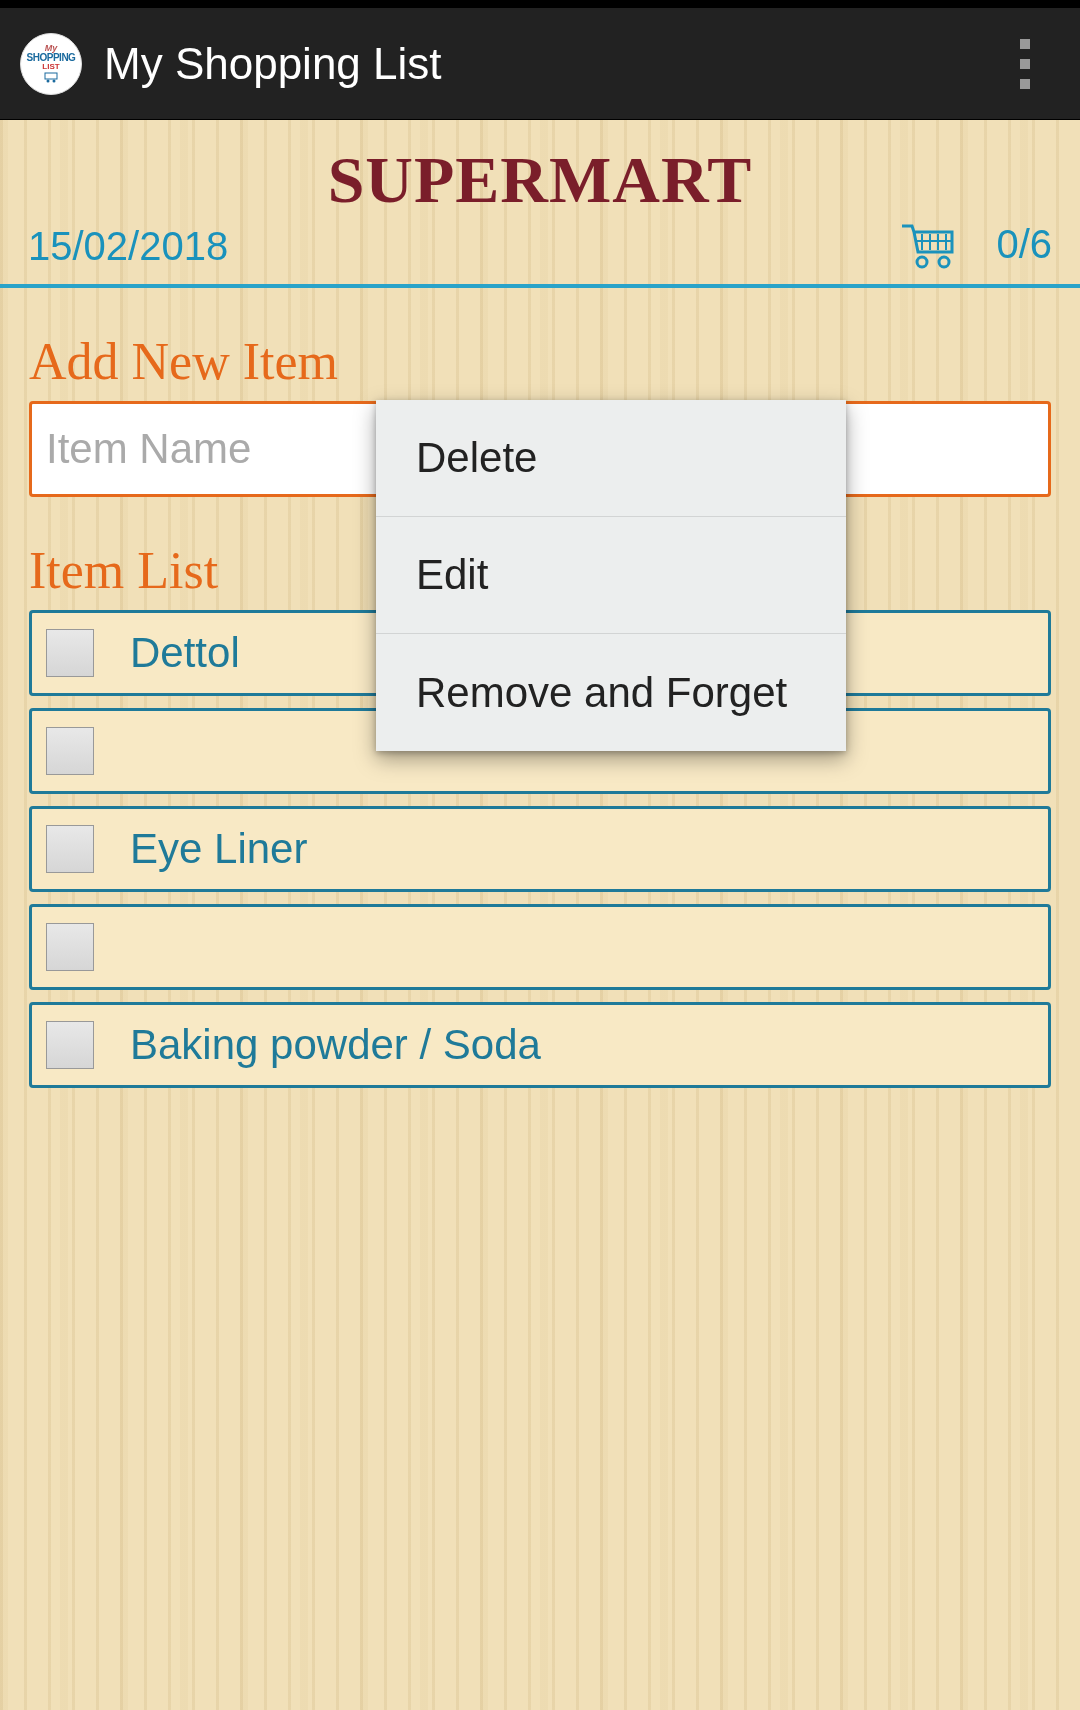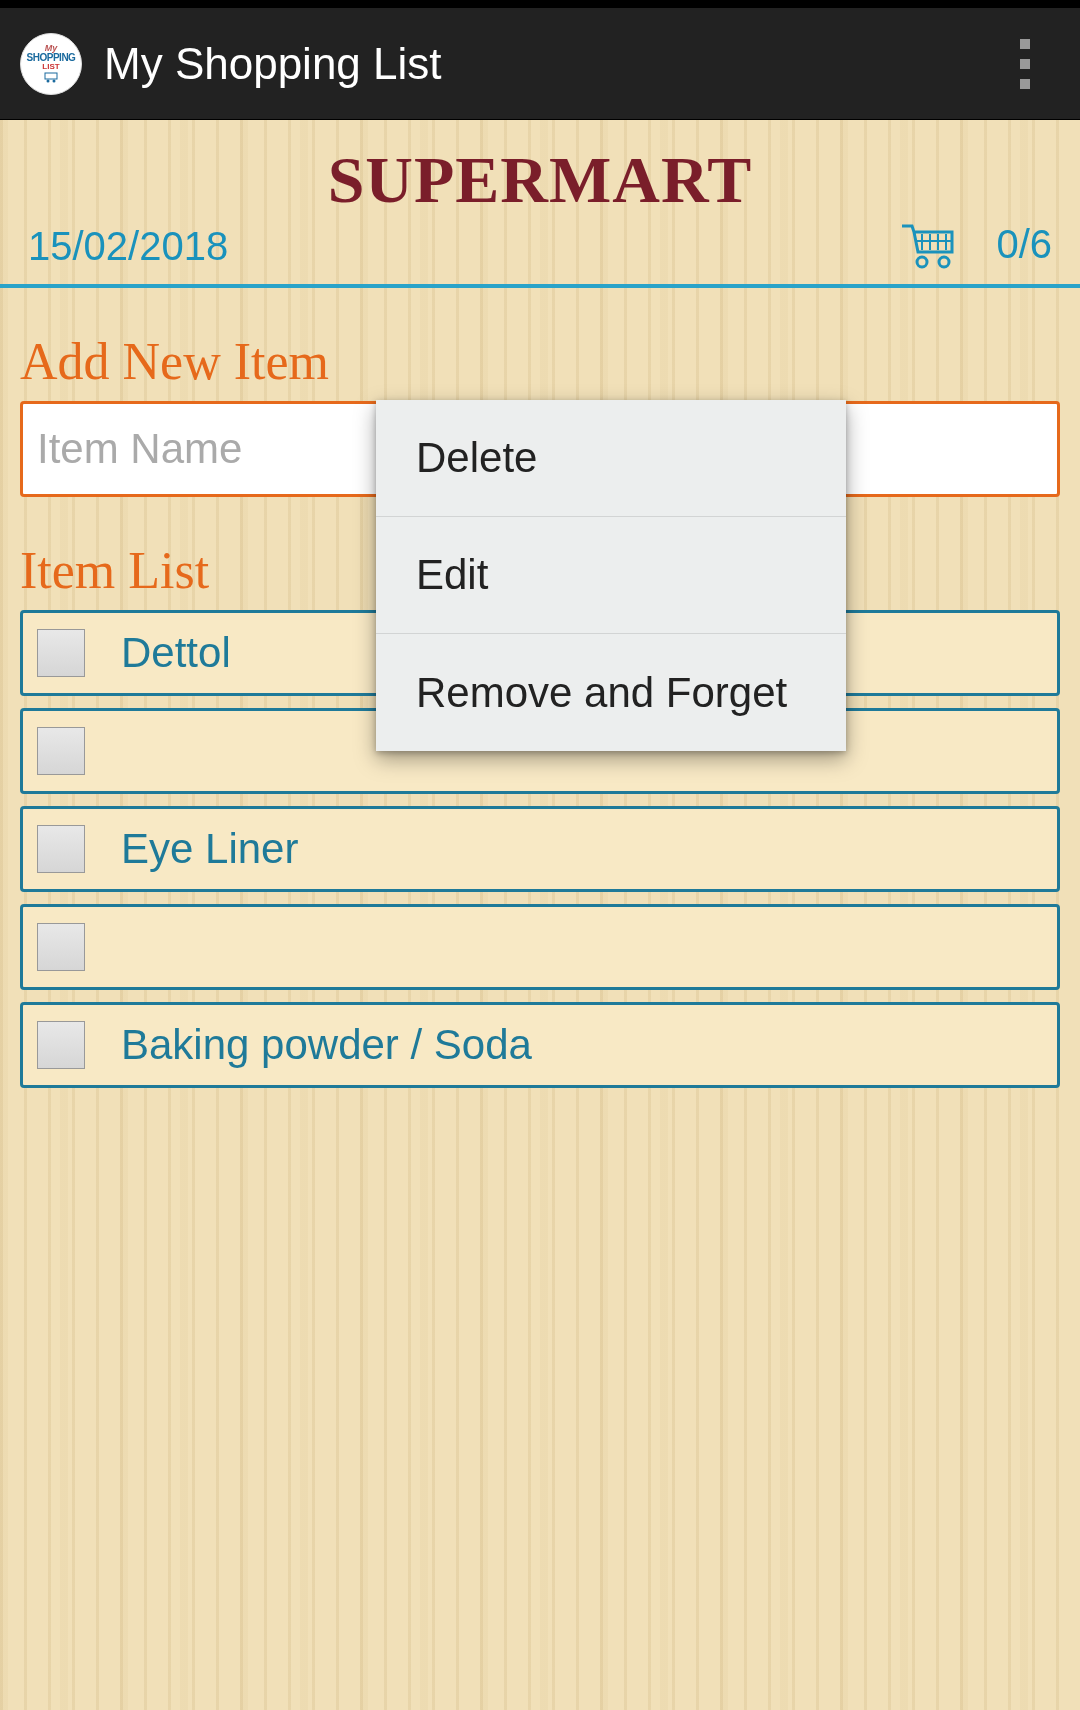--- a/index.html
+++ b/index.html
@@ -53,21 +53,21 @@
   }
   .meta-row {
     display: flex; align-items: center; justify-content: space-between;
     padding: 0 28px; margin-top: 4px; margin-bottom: 14px;
   }
   .date { color: #1a92bc; font-size: 40px; }
   .cart-side { display: flex; align-items: flex-start; gap: 40px; }
   .cart-count { color: #1a92bc; font-size: 40px; }
   .divider { height: 4px; background: #2aa3c9; width: 100%; }
 
-  .section { padding: 0 20px; }
+  .section { padding: 0 29px; }
   .section-title {
     color: #e6691b; font-size: 52px; font-weight: 500;
     margin-top: 44px; margin-bottom: 10px;
     font-family: Georgia, 'Times New Roman', serif;
   }
   .add-input {
     width: 100%; height: 96px; border: 3px solid #e6691b;
     border-radius: 4px; background: #fff; font-size: 42px;
     padding: 0 14px; color: #333;
   }

